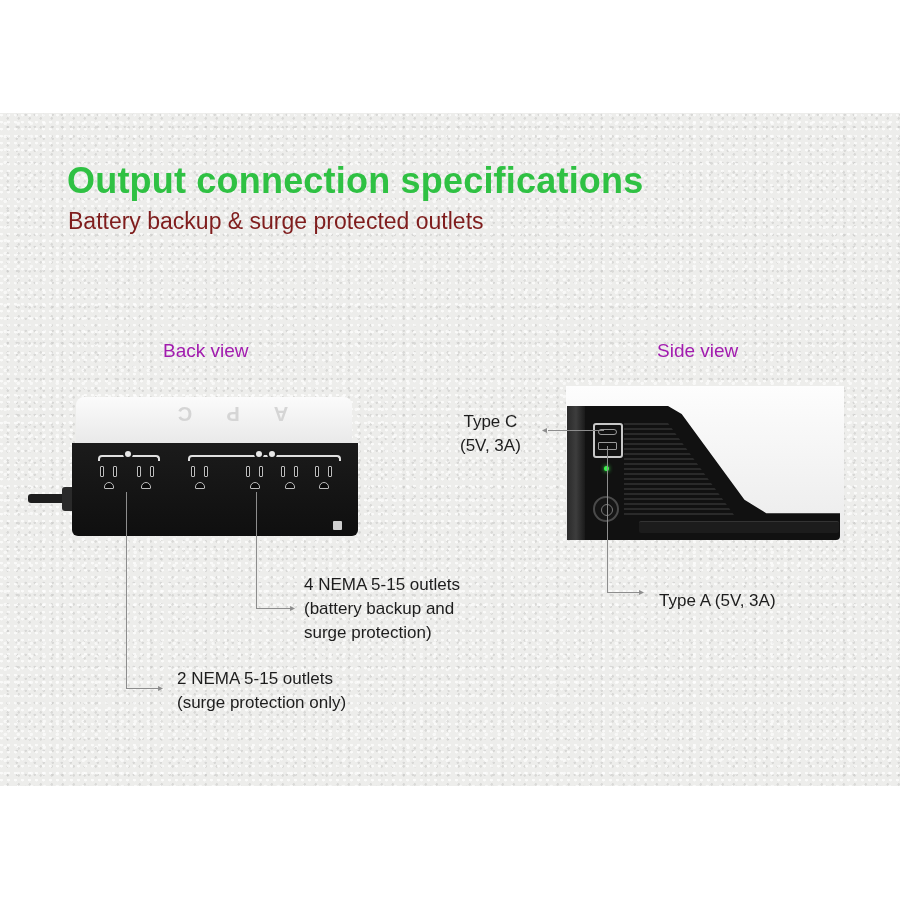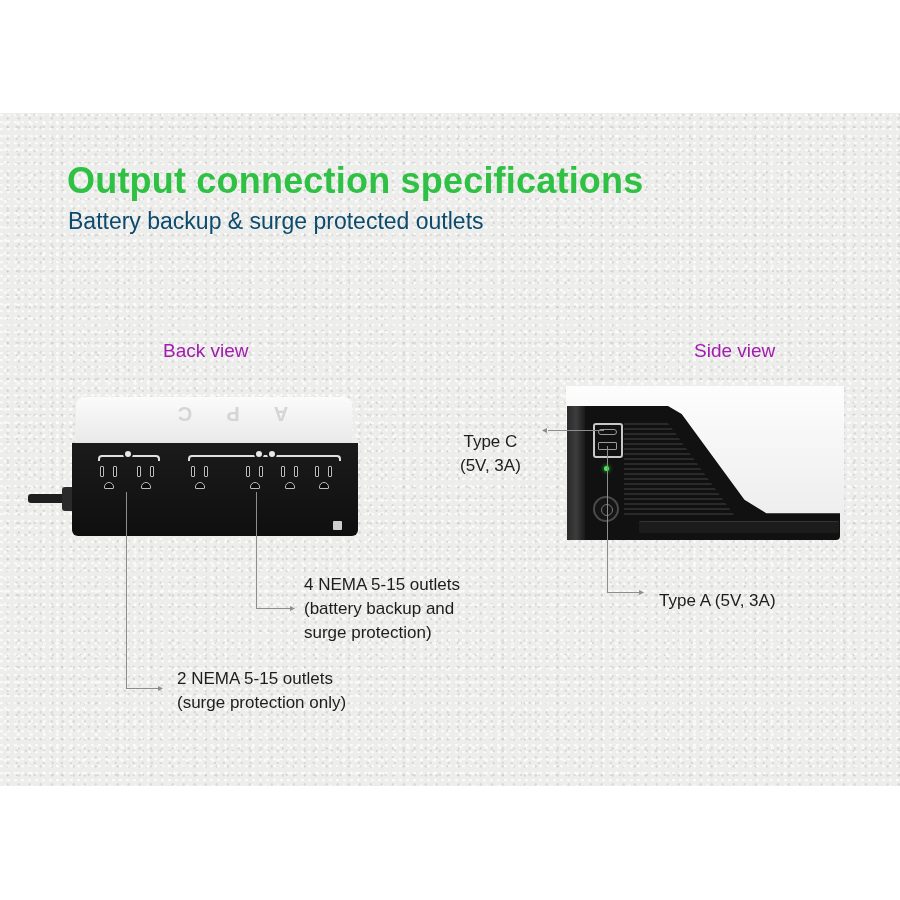--- a/index.html
+++ b/index.html
@@ -17,21 +17,21 @@
     background-size: 7px 7px, 11px 9px, 13px 13px, 9px 12px;
   }
 
   .title {
     position: absolute; left: 67px; top: 160px;
     font-size: 36px; font-weight: 700; color: #2fc143; letter-spacing: 0.2px;
     white-space: nowrap;
   }
   .subtitle {
     position: absolute; left: 68px; top: 208px;
-    font-size: 23px; color: #0c4a6e; white-space: nowrap;
+    font-size: 23px; color: #7f1d1d; white-space: nowrap;
   }
   .view-label {
     position: absolute; top: 340px; font-size: 19px; color: #a21caf; white-space: nowrap;
   }
   .lbl {
     position: absolute; font-size: 17px; color: #1d1d1d; line-height: 24px; white-space: nowrap;
   }
 
   
   .cord { position: absolute; left: 28px; top: 494px; width: 46px; height: 9px; background: #1e1e1e; border-radius: 3px; }
@@ -98,21 +98,21 @@
 </style>
 </head>
 <body>
 
 <div class="panel"></div>
 
 <div class="title">Output connection specifications</div>
 <div class="subtitle">Battery backup &amp; surge protected outlets</div>
 
 <div class="view-label" style="left:163px;">Back view</div>
-<div class="view-label" style="left:657px;margin-left:37px;">Side view</div>
+<div class="view-label" style="left:657px;">Side view</div>
 
 <div>
   <div class="cord"></div>
   <div class="cord-boot"></div>
   <div class="back-top"></div>
   <div class="back-logo">APC</div>
   <div class="back-body"></div>
 
   <div class="bracket" style="left:98px; width:62px;"></div>
   <div class="bracket-icon" style="left:123px;"></div>
@@ -184,19 +184,19 @@
   <div class="led"></div>
   <div class="power-btn"></div>
 </div>
 
 <div class="line" style="left:548px; top:430px; width:56px; height:1px;"></div>
 <div class="arrow" style="left:542px; top:425px;">◂</div>
 <div class="line" style="left:607px; top:446px; width:1px; height:146px;"></div>
 <div class="line" style="left:607px; top:592px; width:34px; height:1px;"></div>
 <div class="arrow" style="left:639px; top:587px;">▸</div>
 
-<div class="lbl" style="left:460px; top:410px; text-align:center;margin-top:20px;">
+<div class="lbl" style="left:460px; top:410px; text-align:center;">
   <div>Type C</div>
   <div>(5V, 3A)</div>
 </div>
 <div class="lbl" style="left:659px; top:578px;margin-top:11px;">
   <div>Type A (5V, 3A)</div>
 </div>
 
 </body></html>

